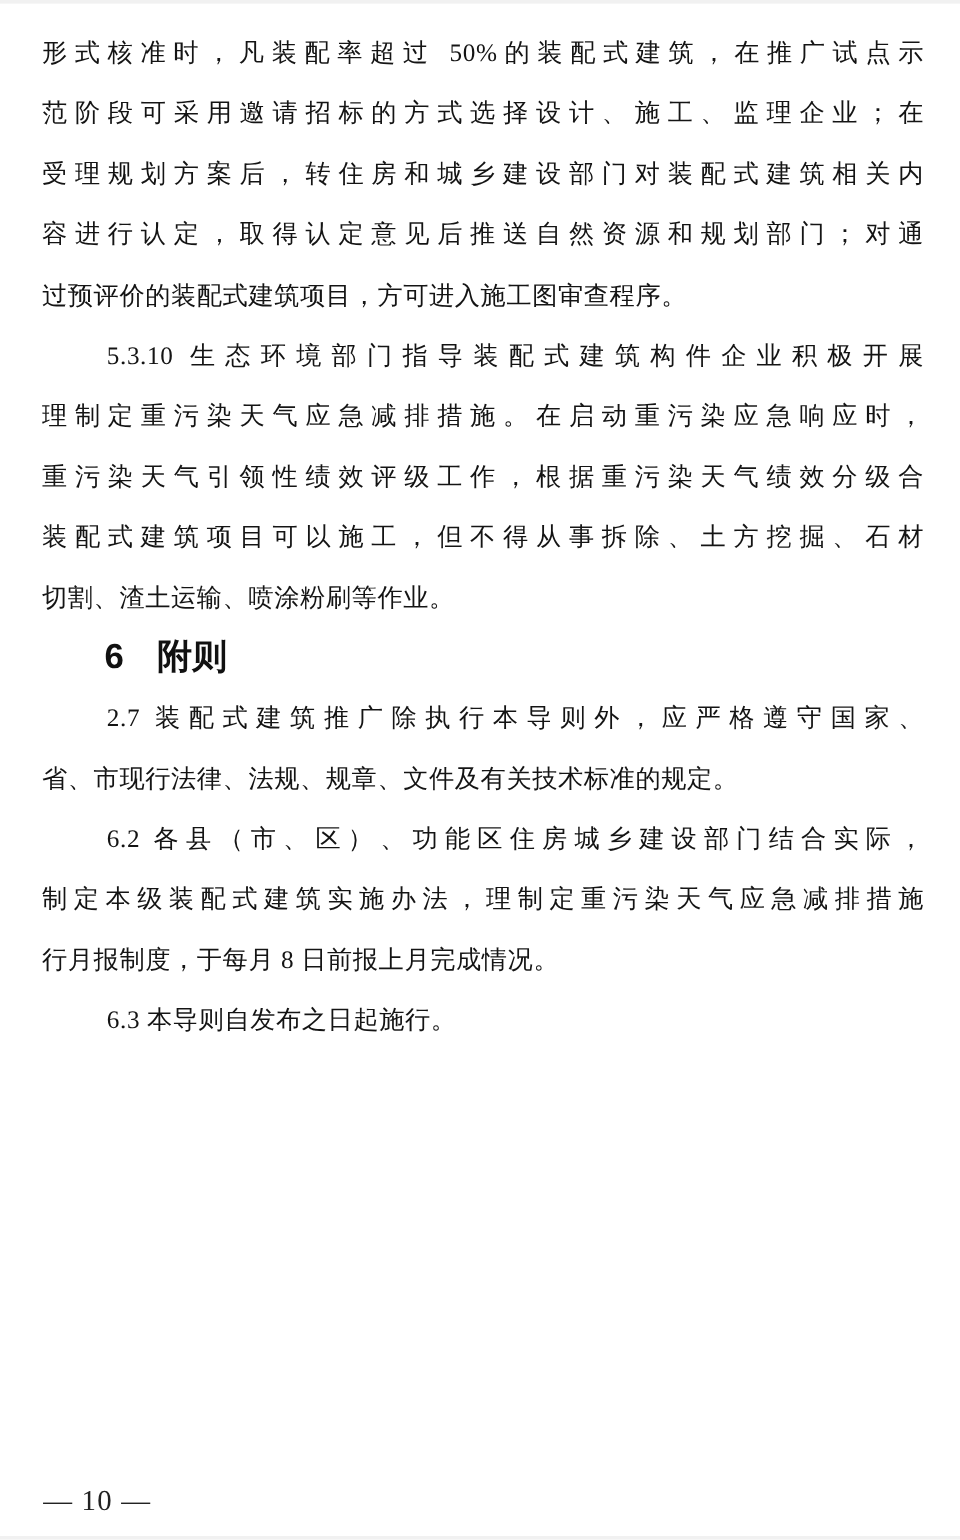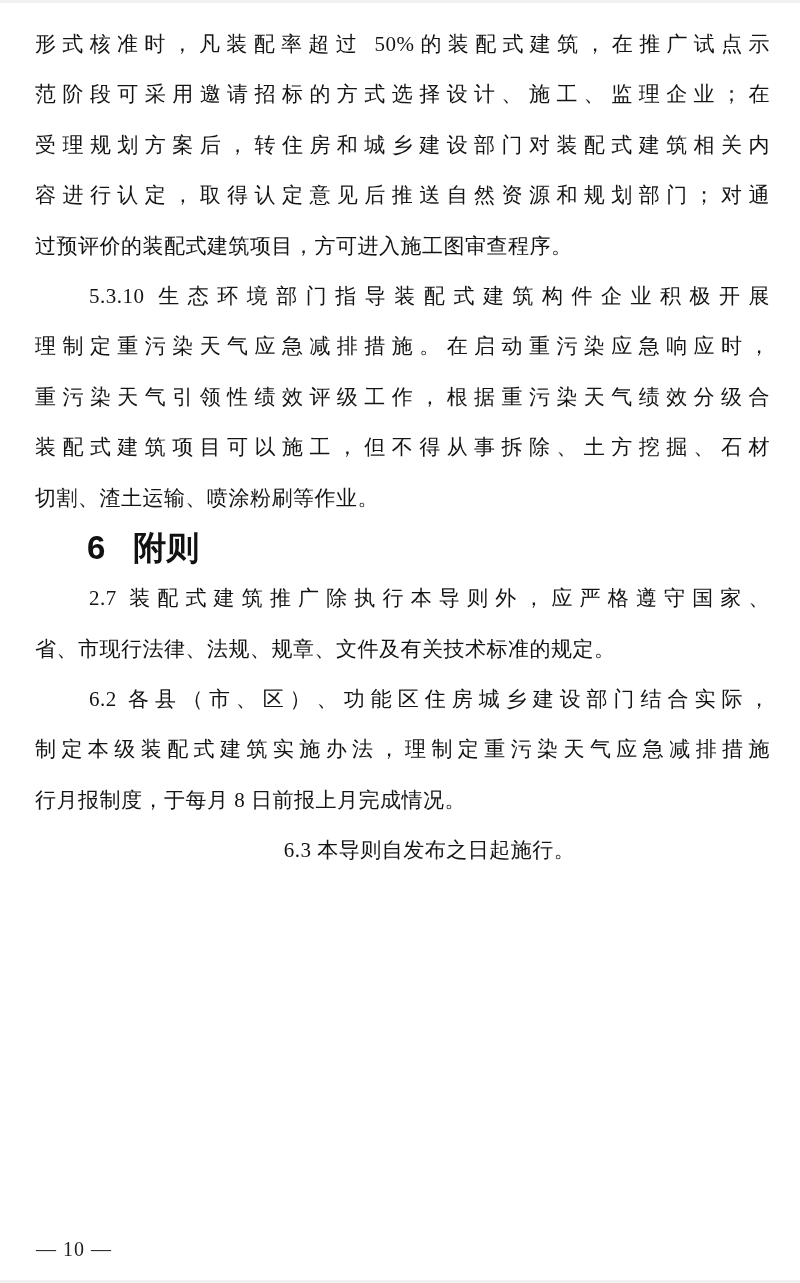--- a/index.html
+++ b/index.html
@@ -40,38 +40,37 @@
     letter-spacing: 0.5px;
     text-align: left;
     white-space: pre-wrap;
   }
   .line.fill {
     text-align: justify;
     text-align-last: justify;
   }
   .line.indent {
     padding-left: 54px;
-    text-align: center;
   }
   .heading {
     font-family: "Liberation Sans", "DejaVu Sans", sans-serif;
     font-weight: bold;
-    font-size: 33px;
+    font-size: 29px;
     line-height: 50.4px;
     height: 50.4px;
     padding-left: 52px;
     color: #111111;
   }
   .heading .h-num { margin-right: 28px; }
 
   .footer {
     position: absolute;
     left: 36px;
     top: 1238px;
-    font-size: 20px;
+    font-size: 24px;
     letter-spacing: 1px;
     color: #222222;
   }
 </style>
 </head>
 <body>
 
 <div class="edge top"></div>
 
 <div id="doc">

